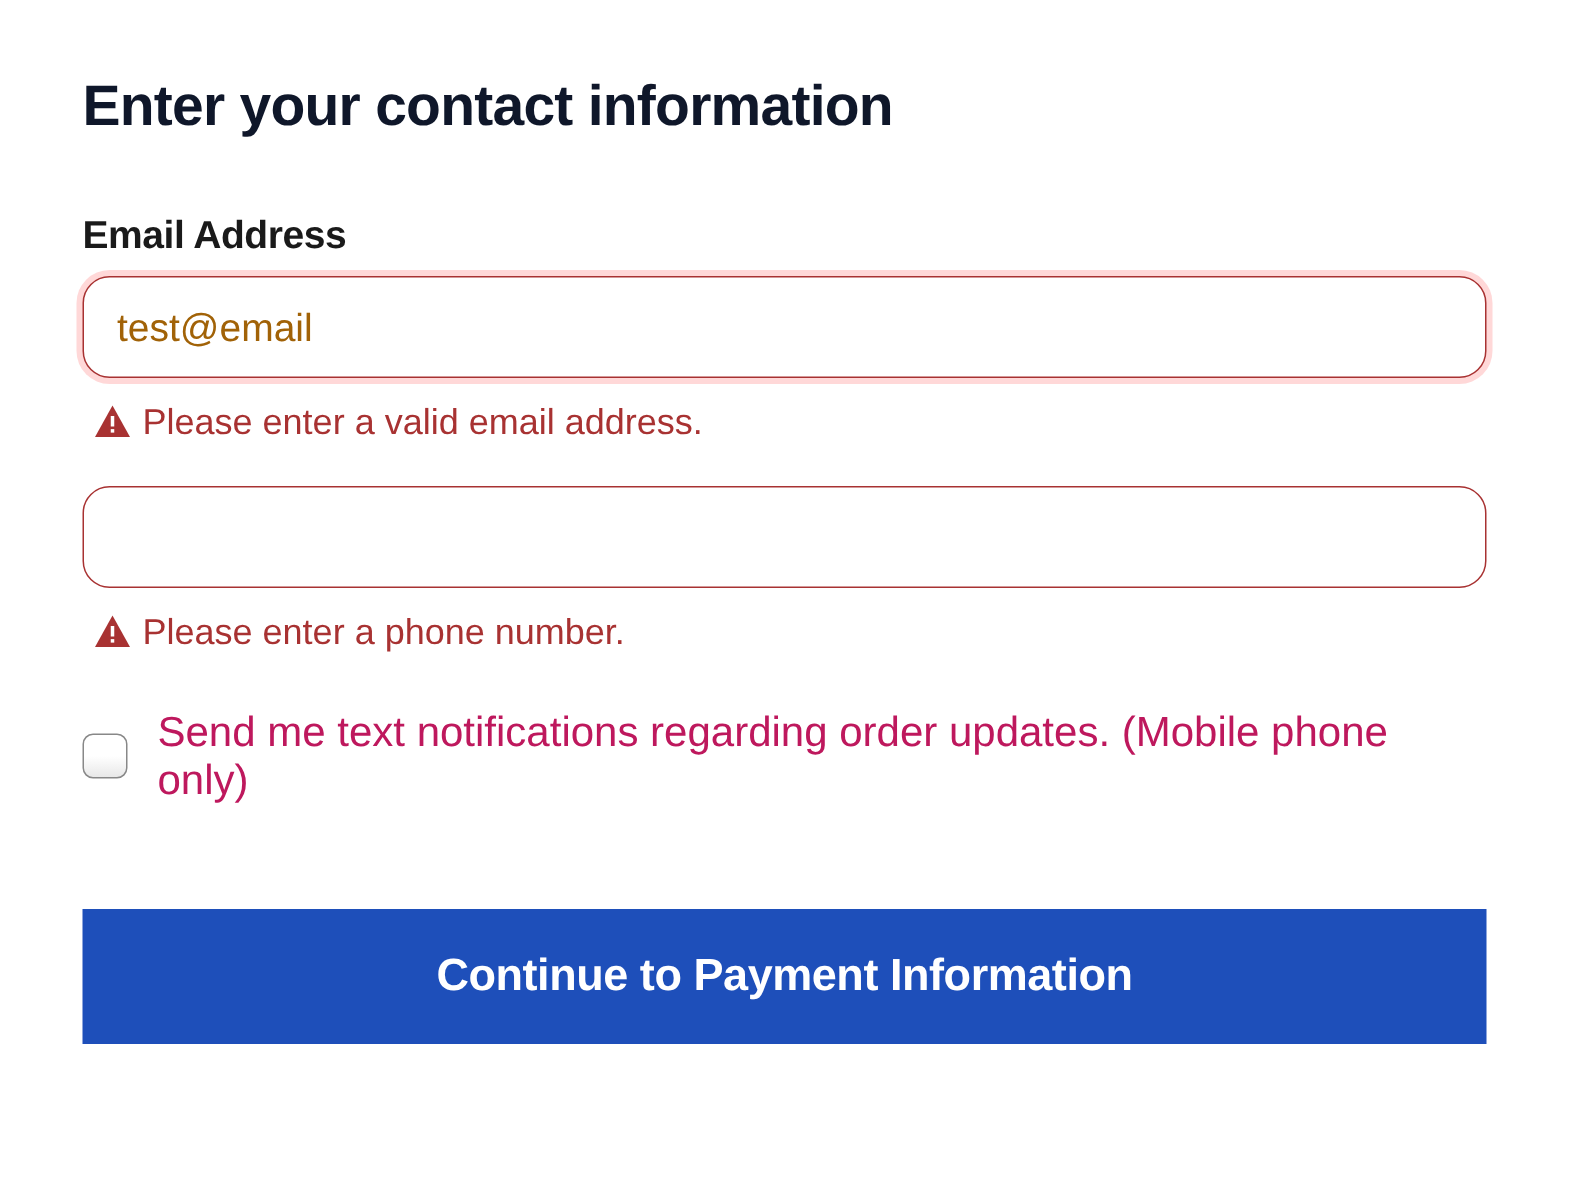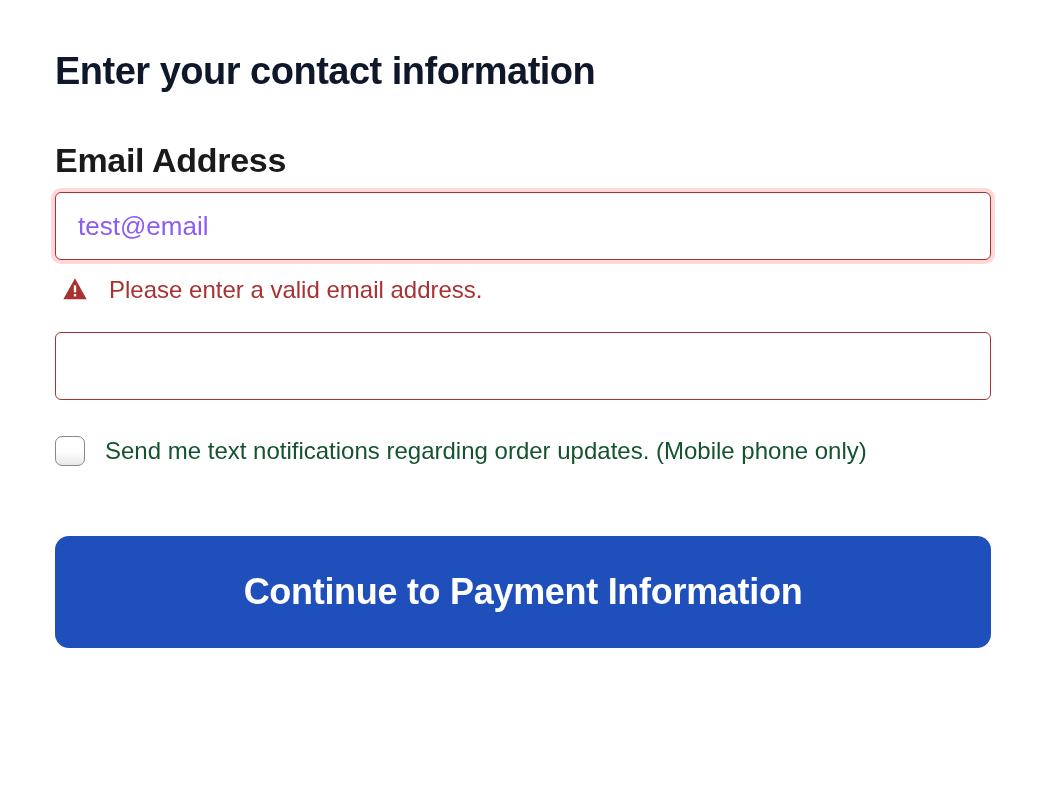--- a/index.html
+++ b/index.html
@@ -17,45 +17,45 @@
       font-size: 38px;
       font-weight: 800;
       color: #0f172a;
       margin-bottom: 48px;
       letter-spacing: -0.5px;
     }
     .field-group {
       margin-bottom: 28px;
     }
     .field-label {
-      font-size: 34px;
+      font-size: 26px;
       font-weight: 700;
       color: #1a1a1a;
       margin-bottom: 12px;
       letter-spacing: -0.3px;
     }
     .text-input {
       width: 100%;
       height: 68px;
       padding: 0 22px;
       font-size: 26px;
       font-family: inherit;
-      color: #8b5cf6;
+      color: #a16207;
       background: #ffffff;
       border: 1.5px solid #a83232;
-      border-radius: 6px;
+      border-radius: 18px;
       outline: none;
     }
     .text-input.active {
       box-shadow: 0 0 0 4px rgba(255, 100, 100, 0.25);
     }
     .error-row {
       display: flex;
       align-items: center;
-      gap: 20px;
+      gap: 6px;
       margin-top: 16px;
       margin-left: 6px;
     }
     .warning-icon {
       width: 28px;
       height: 28px;
       flex-shrink: 0;
     }
     .error-text {
       font-size: 24px;
@@ -72,32 +72,32 @@
     .checkbox {
       width: 30px;
       height: 30px;
       border: 1.5px solid #888;
       border-radius: 7px;
       background: linear-gradient(to bottom, #ffffff 0%, #ffffff 50%, #e8e8e8 100%);
       flex-shrink: 0;
       cursor: pointer;
     }
     .checkbox-label {
-      font-size: 24px;
-      color: #14532d;
+      font-size: 28px;
+      color: #be185d;
     }
     .submit-button {
       width: 100%;
-      height: 112px;
+      height: 90px;
       background: #1e4fba;
       color: #ffffff;
-      font-size: 36px;
+      font-size: 30px;
       font-weight: 800;
       border: none;
-      border-radius: 14px;
+      border-radius: 0;
       cursor: pointer;
       letter-spacing: -0.3px;
     }
   </style>
 </head>
 <body>
 
 
 
 <h1 class="page-title">Enter your contact information</h1>
@@ -110,20 +110,28 @@
       <path fill="#a83232" d="M12 2 L22 20 L2 20 Z"></path>
       <rect x="11" y="8" width="2" height="6" fill="#ffffff"></rect>
       <rect x="11" y="15.5" width="2" height="2" fill="#ffffff"></rect>
     </svg>
     <span class="error-text">Please enter a valid email address.</span>
   </div>
 </div>
 
 <div class="field-group">
   <input type="text" class="text-input" value="" style="">
+  <div class="error-row">
+    <svg class="warning-icon" viewBox="0 0 24 24">
+      <path fill="#a83232" d="M12 2 L22 20 L2 20 Z"></path>
+      <rect x="11" y="8" width="2" height="6" fill="#ffffff"></rect>
+      <rect x="11" y="15.5" width="2" height="2" fill="#ffffff"></rect>
+    </svg>
+    <span class="error-text">Please enter a phone number.</span>
+  </div>
 </div>
 
 <div class="checkbox-row">
   <div class="checkbox"></div>
   <span class="checkbox-label">Send me text notifications regarding order updates. (Mobile phone only)</span>
 </div>
 
 <button class="submit-button">Continue to Payment Information</button>
 
 

